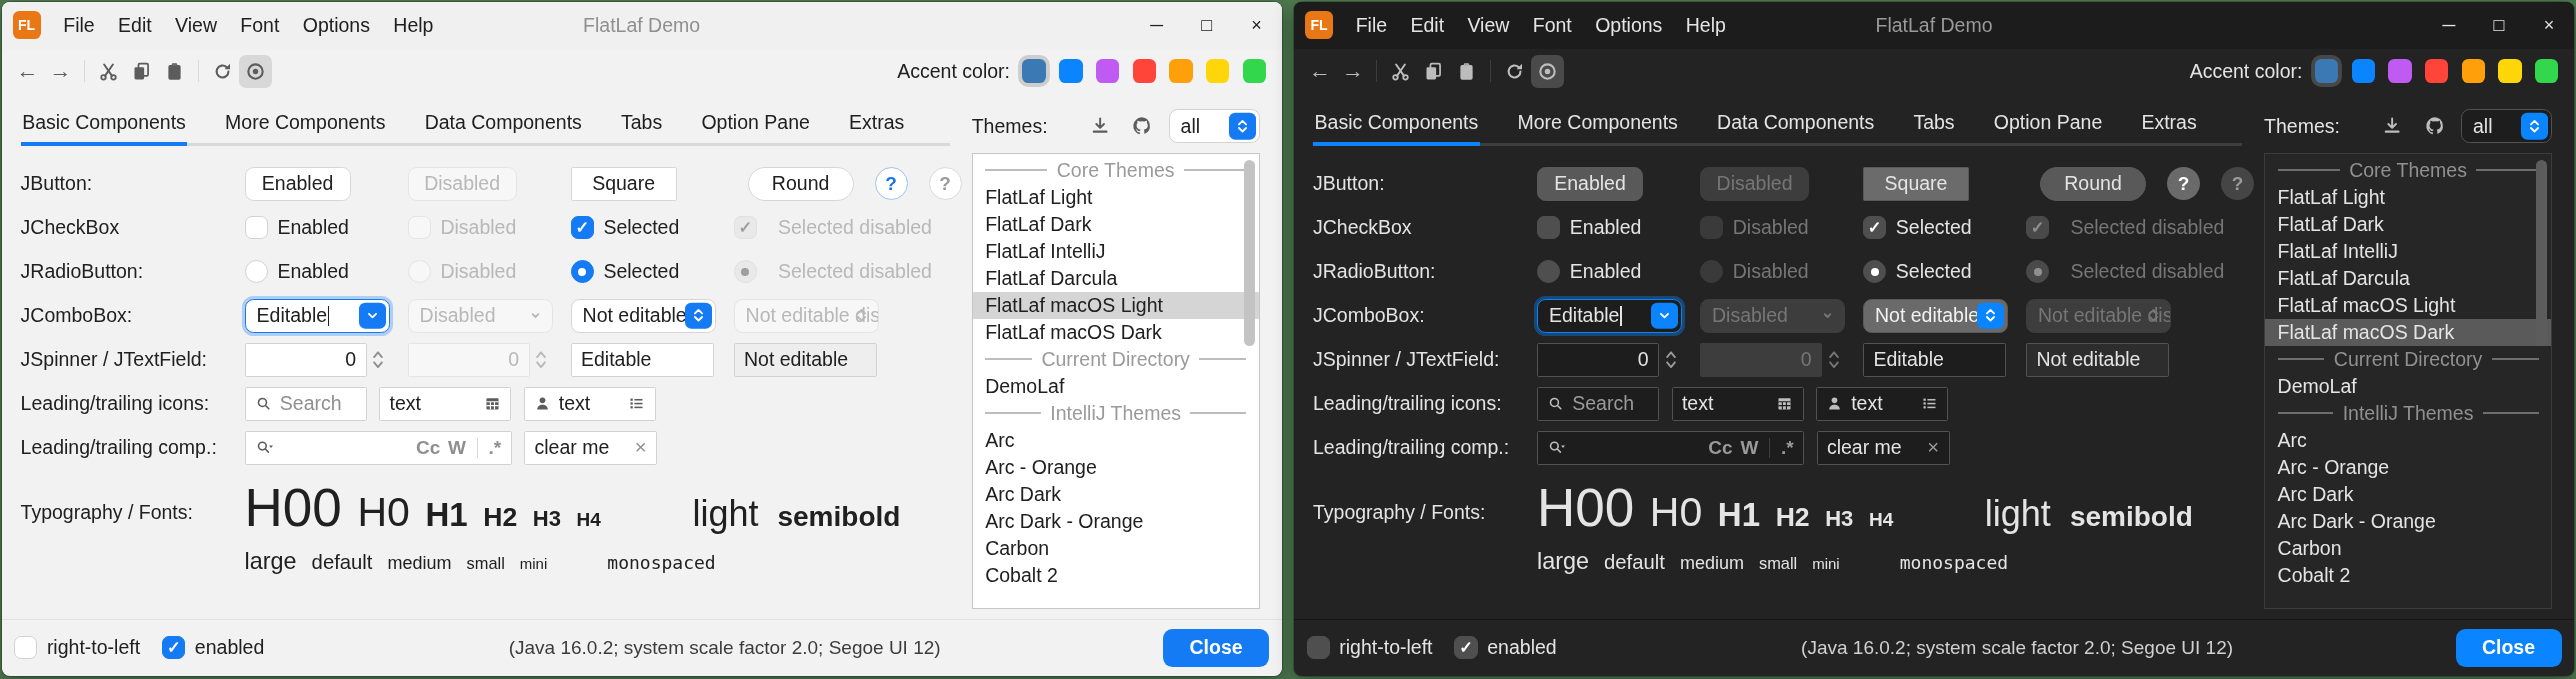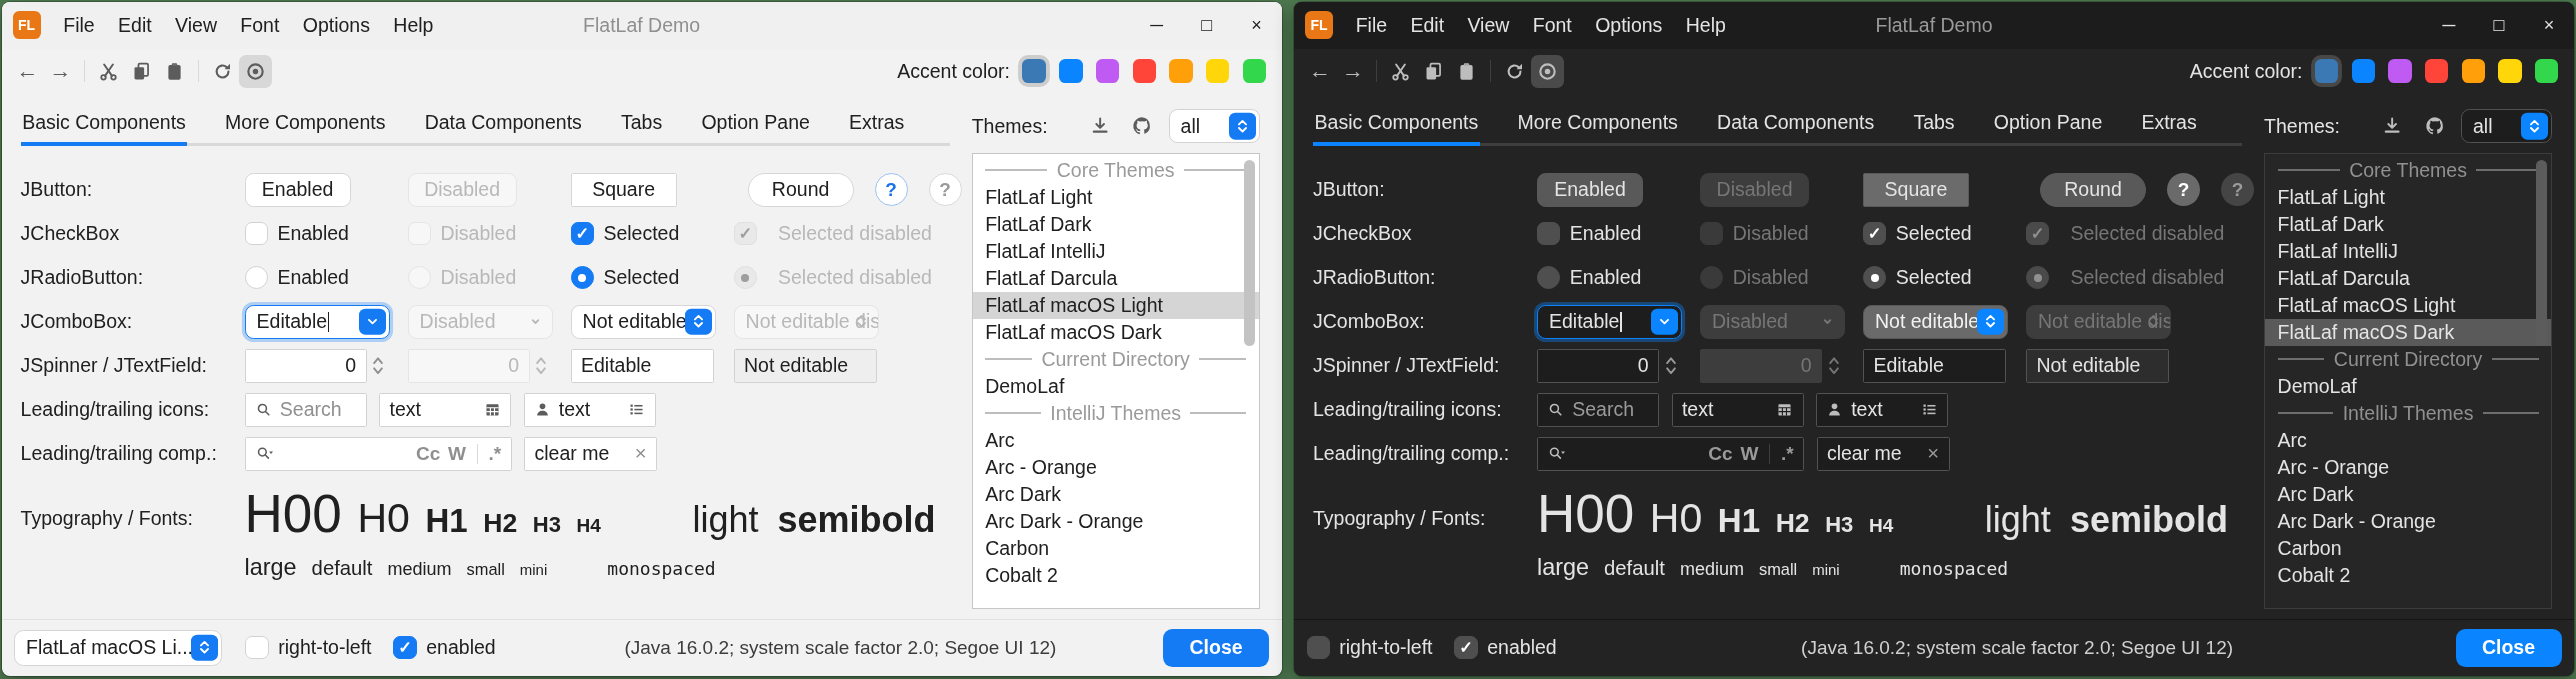--- a/index.html
+++ b/index.html
@@ -45,21 +45,21 @@
   .tb.toggled{background:var(--toggle)}
   .tb-sep{width:0.8px;height:22px;background:var(--sepline);margin:0 7px}
   .accent-area{margin-left:auto;display:flex;align-items:center;gap:12.5px}
   .swatches{display:flex;gap:13.3px;align-items:center}
   .swatch{width:23.4px;height:23.4px;border-radius:6.3px}
   .swatch.selected{box-shadow:0 0 0 3.9px var(--ring)}
 
   
   .wbody{flex:1;display:flex;min-height:0}
   .left{flex:1;display:flex;flex-direction:column;min-width:0}
-  .tabbar{display:flex;margin:11px 19px 12px 19px;border-bottom:3.1px solid var(--sepline);position:relative}
+  .tabbar{display:flex;margin:11px 19px 6px 19px;border-bottom:3.1px solid var(--sepline);position:relative}
   .tab{padding:6.3px 1.6px 9.4px 1.6px;margin-right:36px;position:relative;white-space:nowrap}
   .tab.selected::after{content:"";position:absolute;left:0;right:0;bottom:-3.1px;height:3.9px;background:var(--accent)}
 
   .grid{padding:9.4px 0 0 19px}
   .row{display:flex;align-items:center;height:44px}
   .rlabel{width:224px;flex:0 0 auto}
   .cell{width:163px;flex:0 0 auto;display:flex;align-items:center;gap:9.4px}
   .cell.wide{width:auto;gap:21px}
 
   
@@ -135,21 +135,21 @@
   .micon{stroke:var(--icon);fill:none;stroke-width:2.2;stroke-linecap:round}
   .ficon{fill:var(--icon)}
 
   
   .typo{height:auto;align-items:flex-start;margin-top:7.8px}
   .typo .rlabel{padding-top:23.4px}
   .typo-line1{display:flex;align-items:baseline;gap:15.6px}
   .tl-weights{margin-left:76px;display:flex;gap:19px;align-items:baseline}
   .h00{font-size:53px}.h0{font-size:41px}.h1{font-size:33px;font-weight:600}
   .h2{font-size:26.6px;font-weight:600}.h3{font-size:22px;font-weight:700}.h4{font-size:19px;font-weight:700}
-  .w-light{font-size:36px;font-weight:300}.w-semibold{font-size:36px;font-weight:600}
+  .w-light{font-size:36px;font-weight:300}.w-semibold{font-size:28px;font-weight:600}
   .typo-line2{display:flex;align-items:baseline;gap:15px;margin-top:9.4px}
   .s-large{font-size:23.4px}.s-default{font-size:20.3px}.s-medium{font-size:18px}
   .s-small{font-size:16.4px}.s-mini{font-size:15px}
   .mono{font-family:"DejaVu Sans Mono",monospace;font-size:18px;margin-left:45px}
 
   
   .right{width:313px;flex:0 0 auto;display:flex;flex-direction:column;padding:15.6px 22px 0 3.1px;box-sizing:border-box}
   .themes-head{display:flex;align-items:center;margin-bottom:9.4px}
   .th-sp{flex:1}
   .th-ic{width:31px;height:31px;display:flex;align-items:center;justify-content:center;margin-right:11px}
@@ -544,29 +544,20 @@
             <div class="titem">Arc - Orange</div>
             <div class="titem">Arc Dark</div>
             <div class="titem">Arc Dark - Orange</div>
             <div class="titem">Carbon</div>
             <div class="titem">Cobalt 2</div>
           </div>
     </div>
   </div>
 
   <div class="bottombar">
-    <div class="laf-combo">
-      <span>FlatLaf macOS Li...</span>
-      <span class="arrowbtn">
-            <svg viewBox="0 0 24 24">
-              <polyline points="7 9.5 12 4.5 17 9.5"></polyline>
-              <polyline points="7 14.5 12 19.5 17 14.5"></polyline>
-            </svg>
-          </span>
-    </div>
     <div class="bb-check">
       <span class="cb"></span>
       <span>right-to-left</span>
     </div>
     <div class="bb-check">
       <span class="cb checked"></span>
       <span>enabled</span>
     </div>
     <div class="status">(Java 16.0.2;  system scale factor 2.0; Segoe UI 12)</div>
     <div class="close-btn">Close</div>

